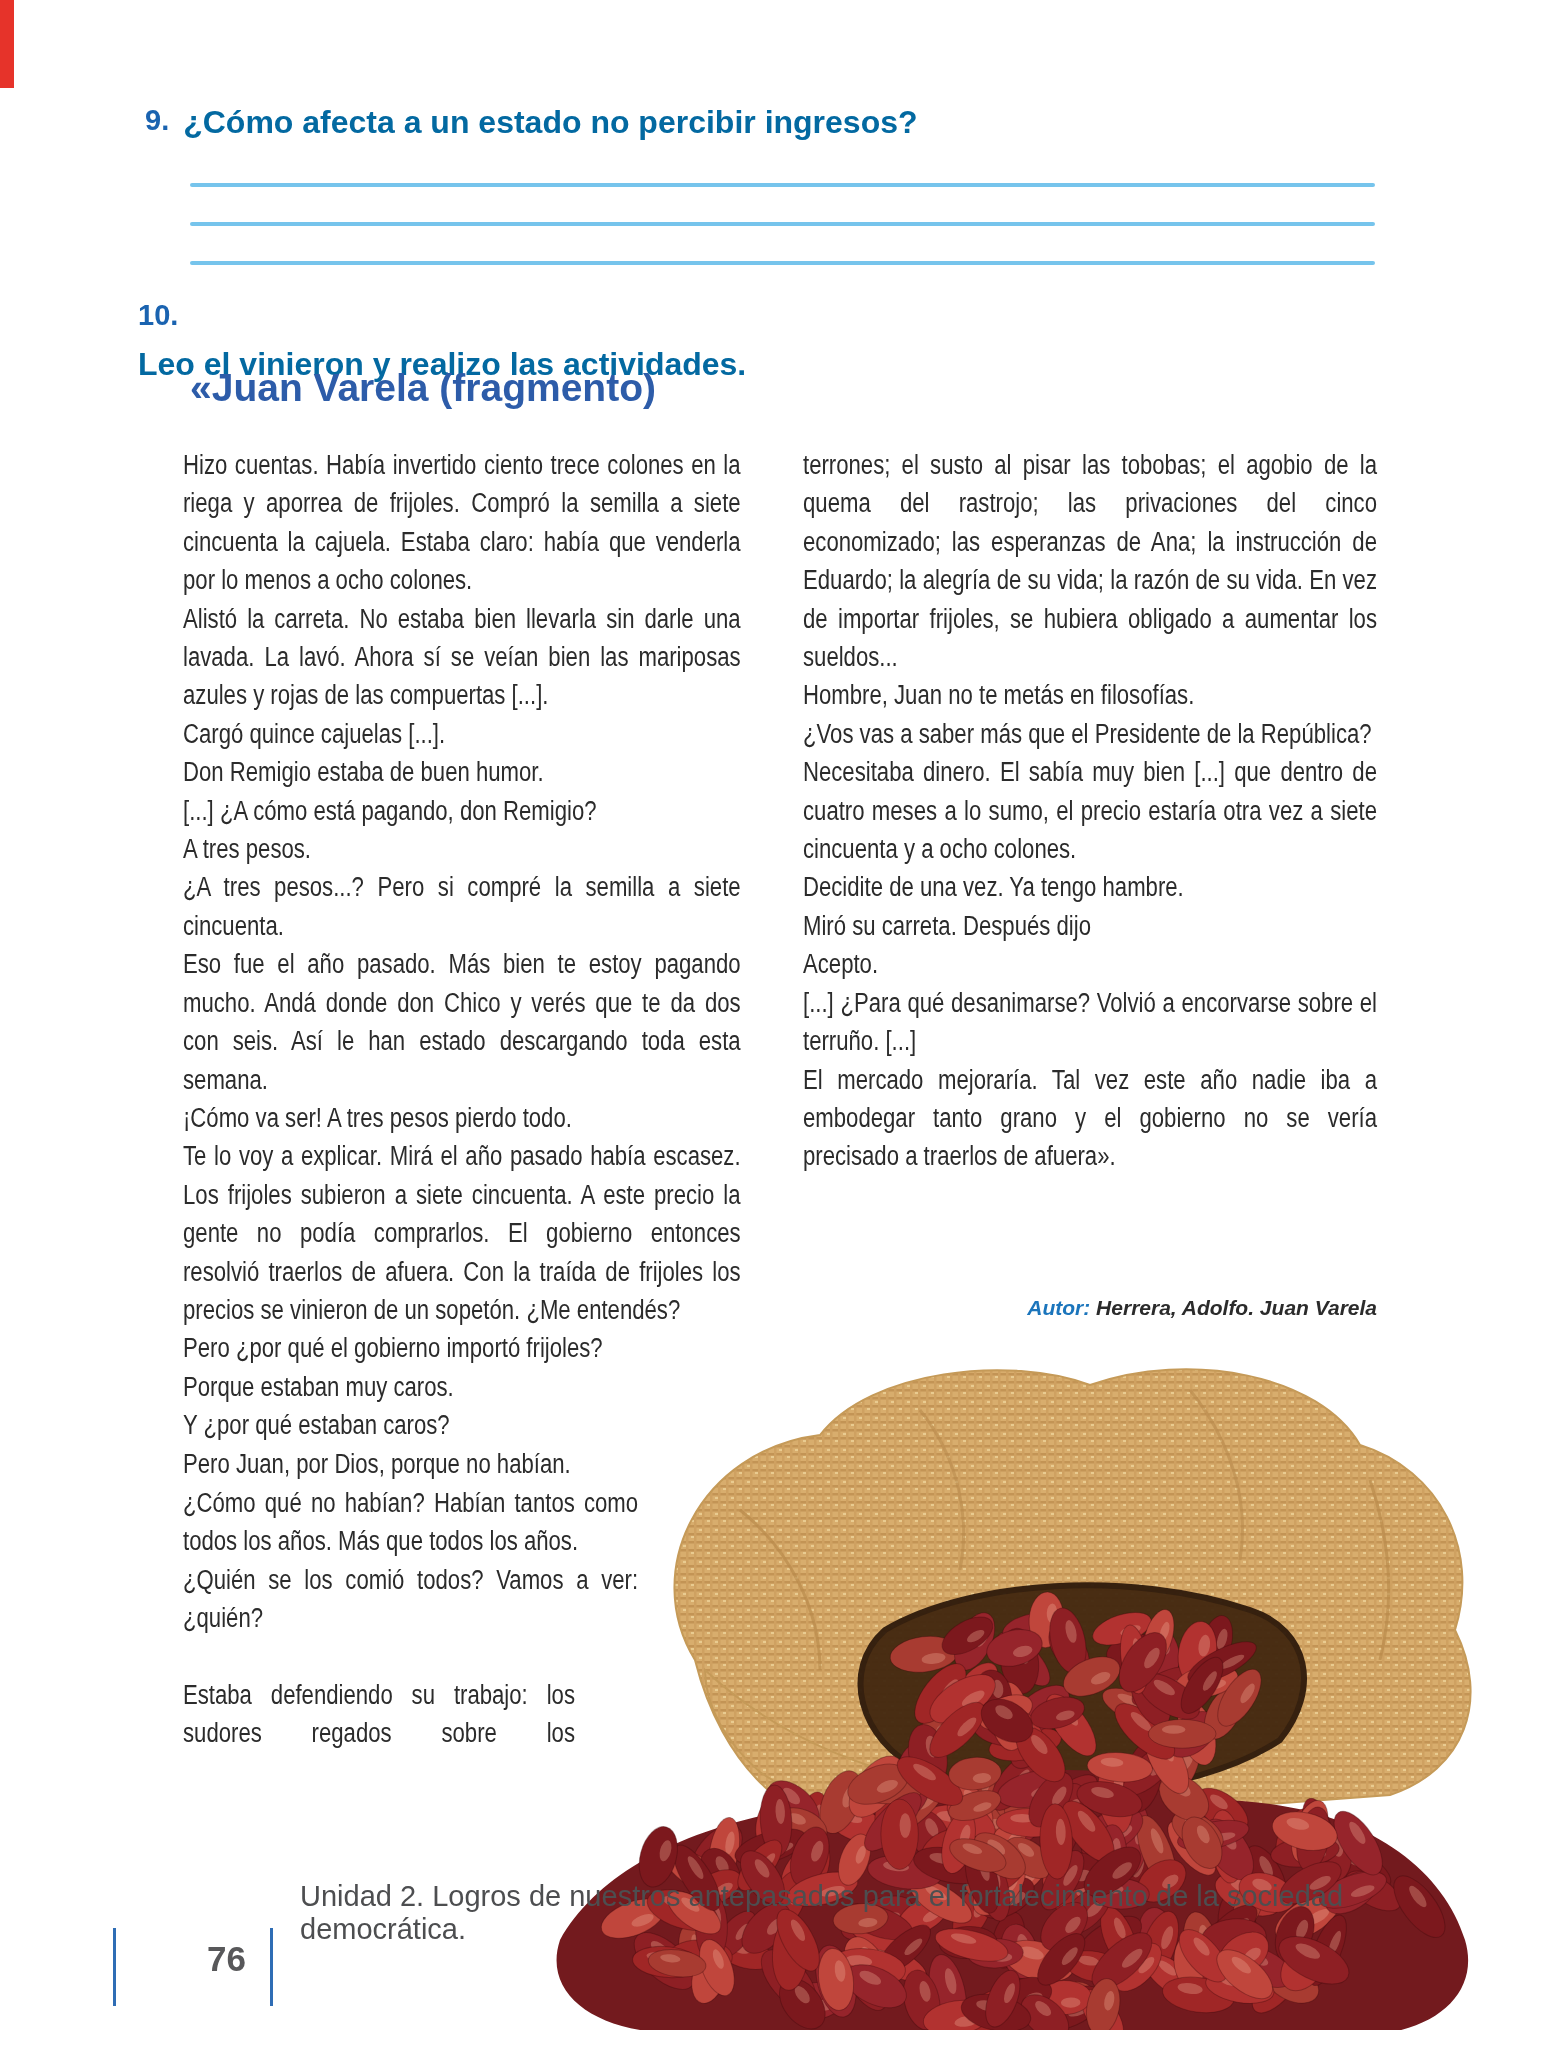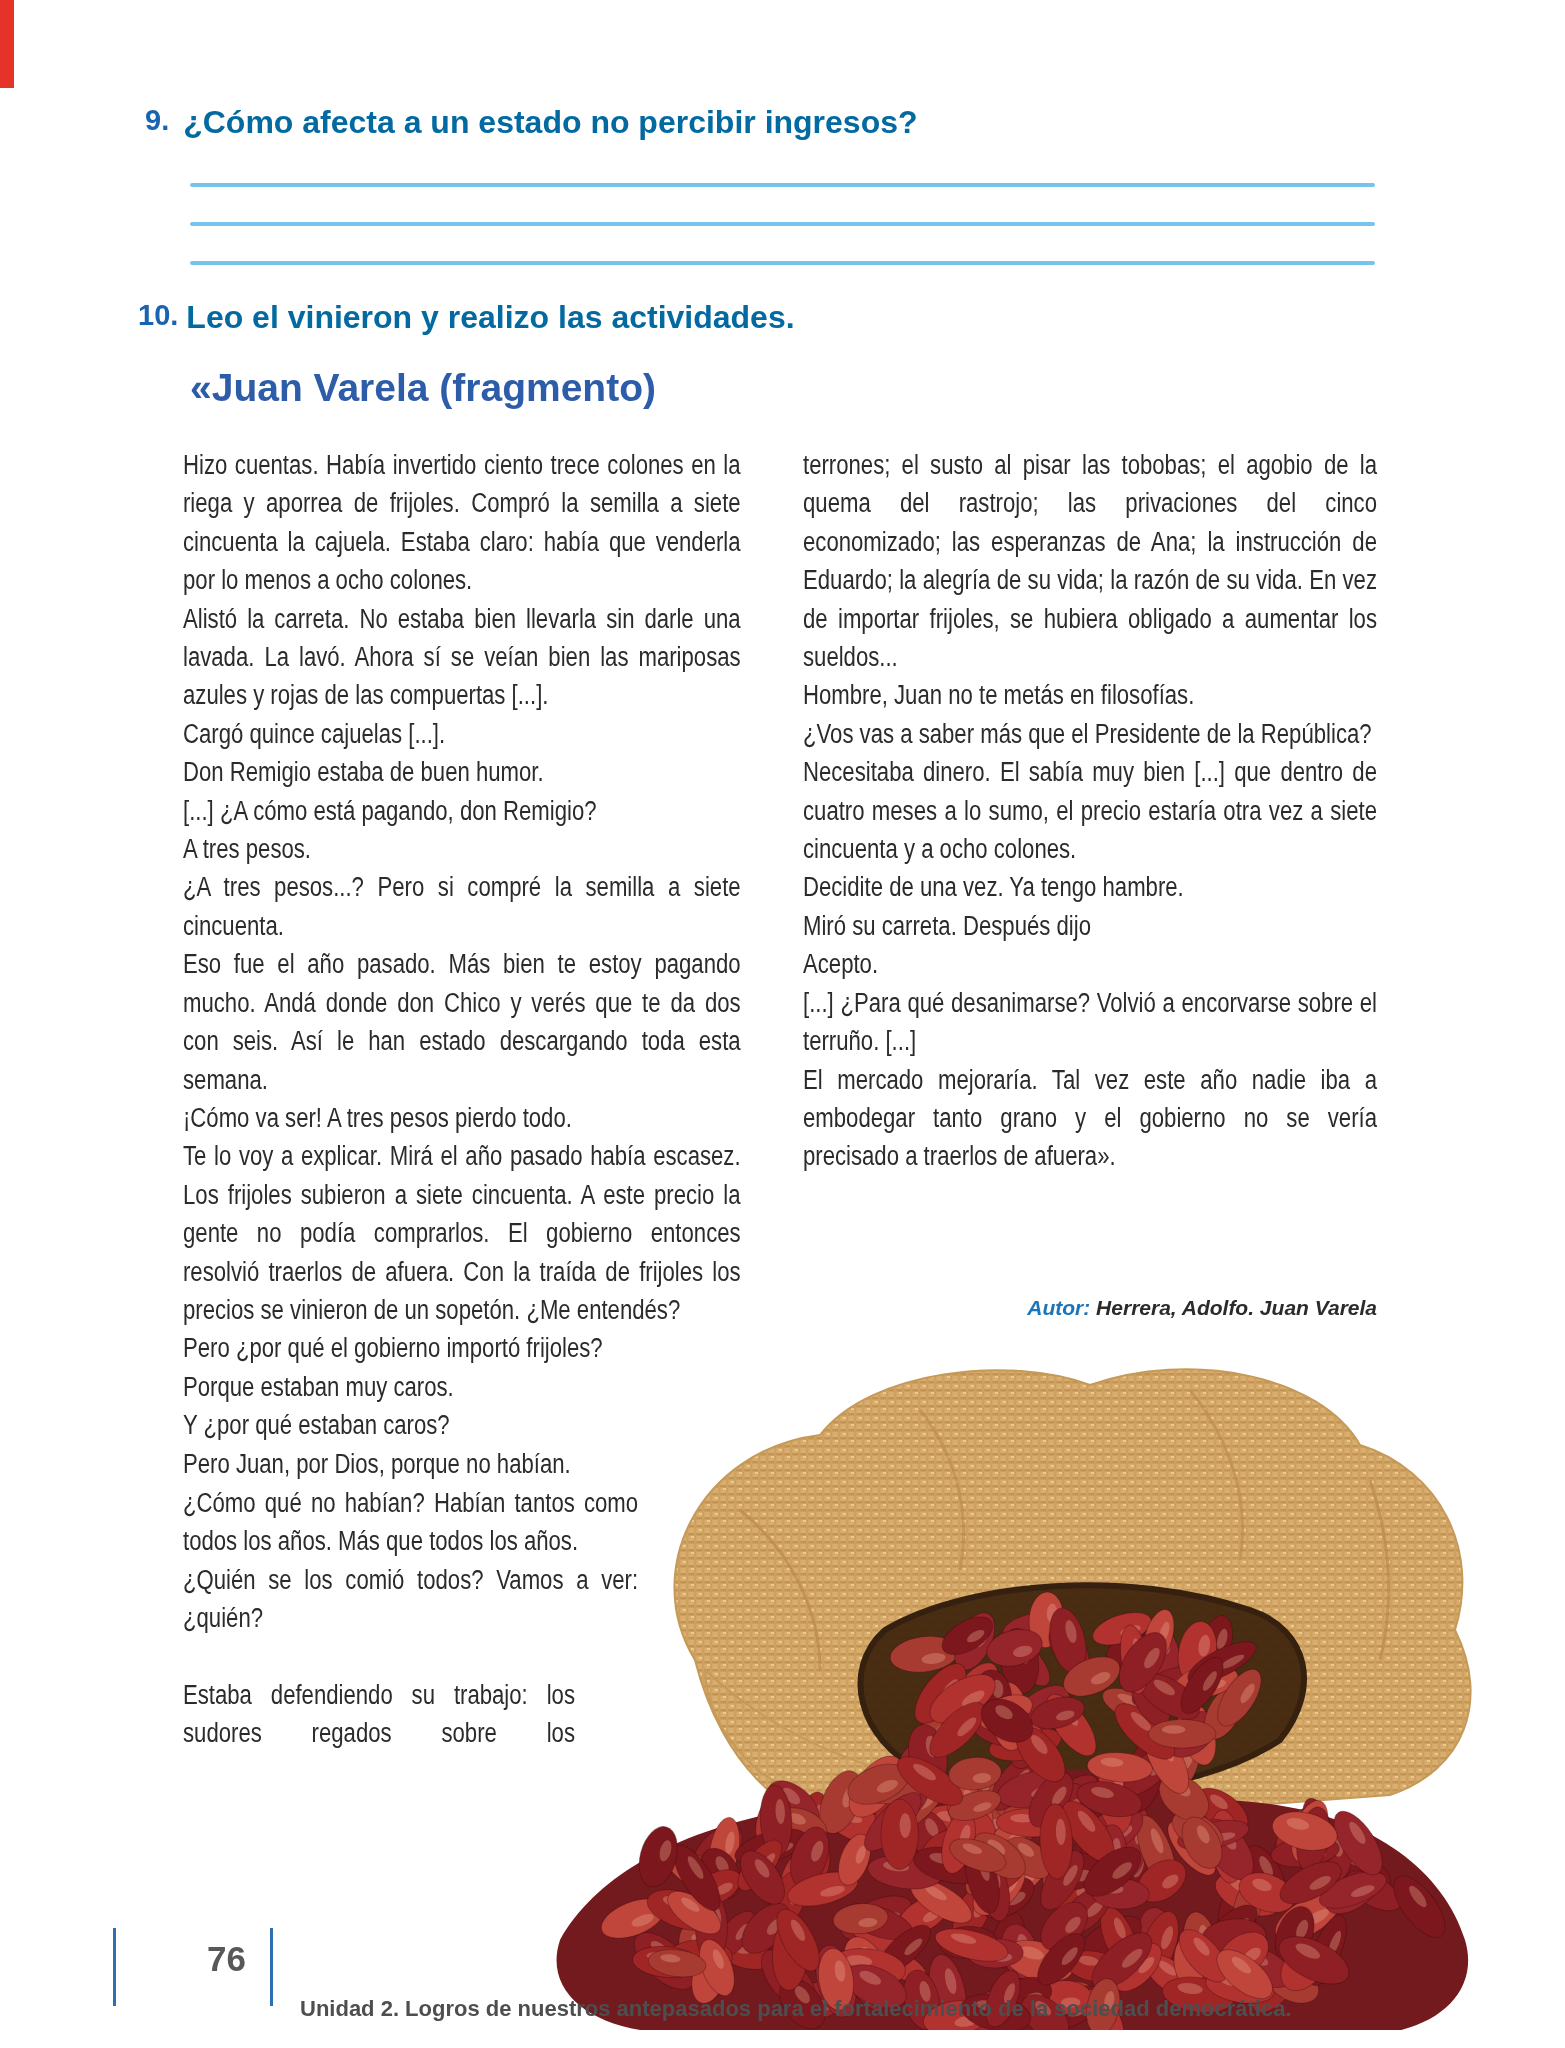--- a/index.html
+++ b/index.html
@@ -7,21 +7,21 @@
     position:relative;width:1565px;height:2048px;background:#ffffff;
     font-family:"Liberation Sans",sans-serif;color:#262626;overflow:hidden;
   }
   .abs{position:absolute;}
   
   #edge-tab{left:0;top:0;width:14px;height:88px;background:var(--red_tab);}
   
   .q-num{font-weight:bold;color:var(--accent_blue);font-size:29px;}
   .q-text{font-weight:bold;color:#0369a1;font-size:32px;}
   #q9{left:145px;top:104px;display:flex;gap:14px;}
-  #q10{left:138px;top:299px;display:flex;gap:8px;}
+  #q10{left:138px;top:299px;display:flex;gap:14px;flex-direction:column;}
   .answer-line{left:190px;width:1185px;height:4px;border-radius:2px;background:var(--light_blue_line);}
   #line1{top:183px;} #line2{top:222px;} #line3{top:261px;}
   
   #reading-title{left:190px;top:366px;font-size:39px;font-weight:bold;color:var(--title_blue);}
   
   .col{font-size:27px;line-height:38.4px;text-align:justify;text-justify:inter-word;
        transform:scaleX(0.82);transform-origin:top left;color:#2b2b2b;}
   .col p{margin:0;padding:0;}
   #col-left-main {left:183px;top:446px;width:680px;}
   #col-left-narrow{left:183px;top:1484px;width:555px;}
@@ -31,21 +31,21 @@
   
   #author-line{left:803px;top:1296px;width:574px;text-align:right;font-size:21px;font-weight:bold;color:#2b2b2b;font-style:italic;}
   #author-label{color:var(--author_blue);}
   
   #beans-art{left:490px;top:1330px;width:1040px;height:700px;z-index:1;pointer-events:none;}
   
   #footer{z-index:5;}
   .footer-bar{width:3px;height:78px;top:1928px;background:var(--footer_bar_blue);z-index:5;}
   #fbar1{left:113px;} #fbar2{left:270px;}
   #page-number{left:113px;top:1939px;width:157px;text-align:center;font-size:35px;font-weight:bold;color:#58585a;z-index:5;margin-left:35px;}
-  #unit-text{left:300px;top:1996px;width:1150px;font-size:22px;font-weight:bold;color:var(--footer_text);z-index:5;}
+  #unit-text{left:300px;top:1880px;width:1150px;font-size:29px;font-weight:normal;color:var(--footer_text);z-index:5;}
 </style>
 </head>
 <body>
 
 <div id="page">
 
   <div id="edge-tab" class="abs"></div>
 
   <div id="q9" class="abs">
     <span class="q-num">9.</span>

